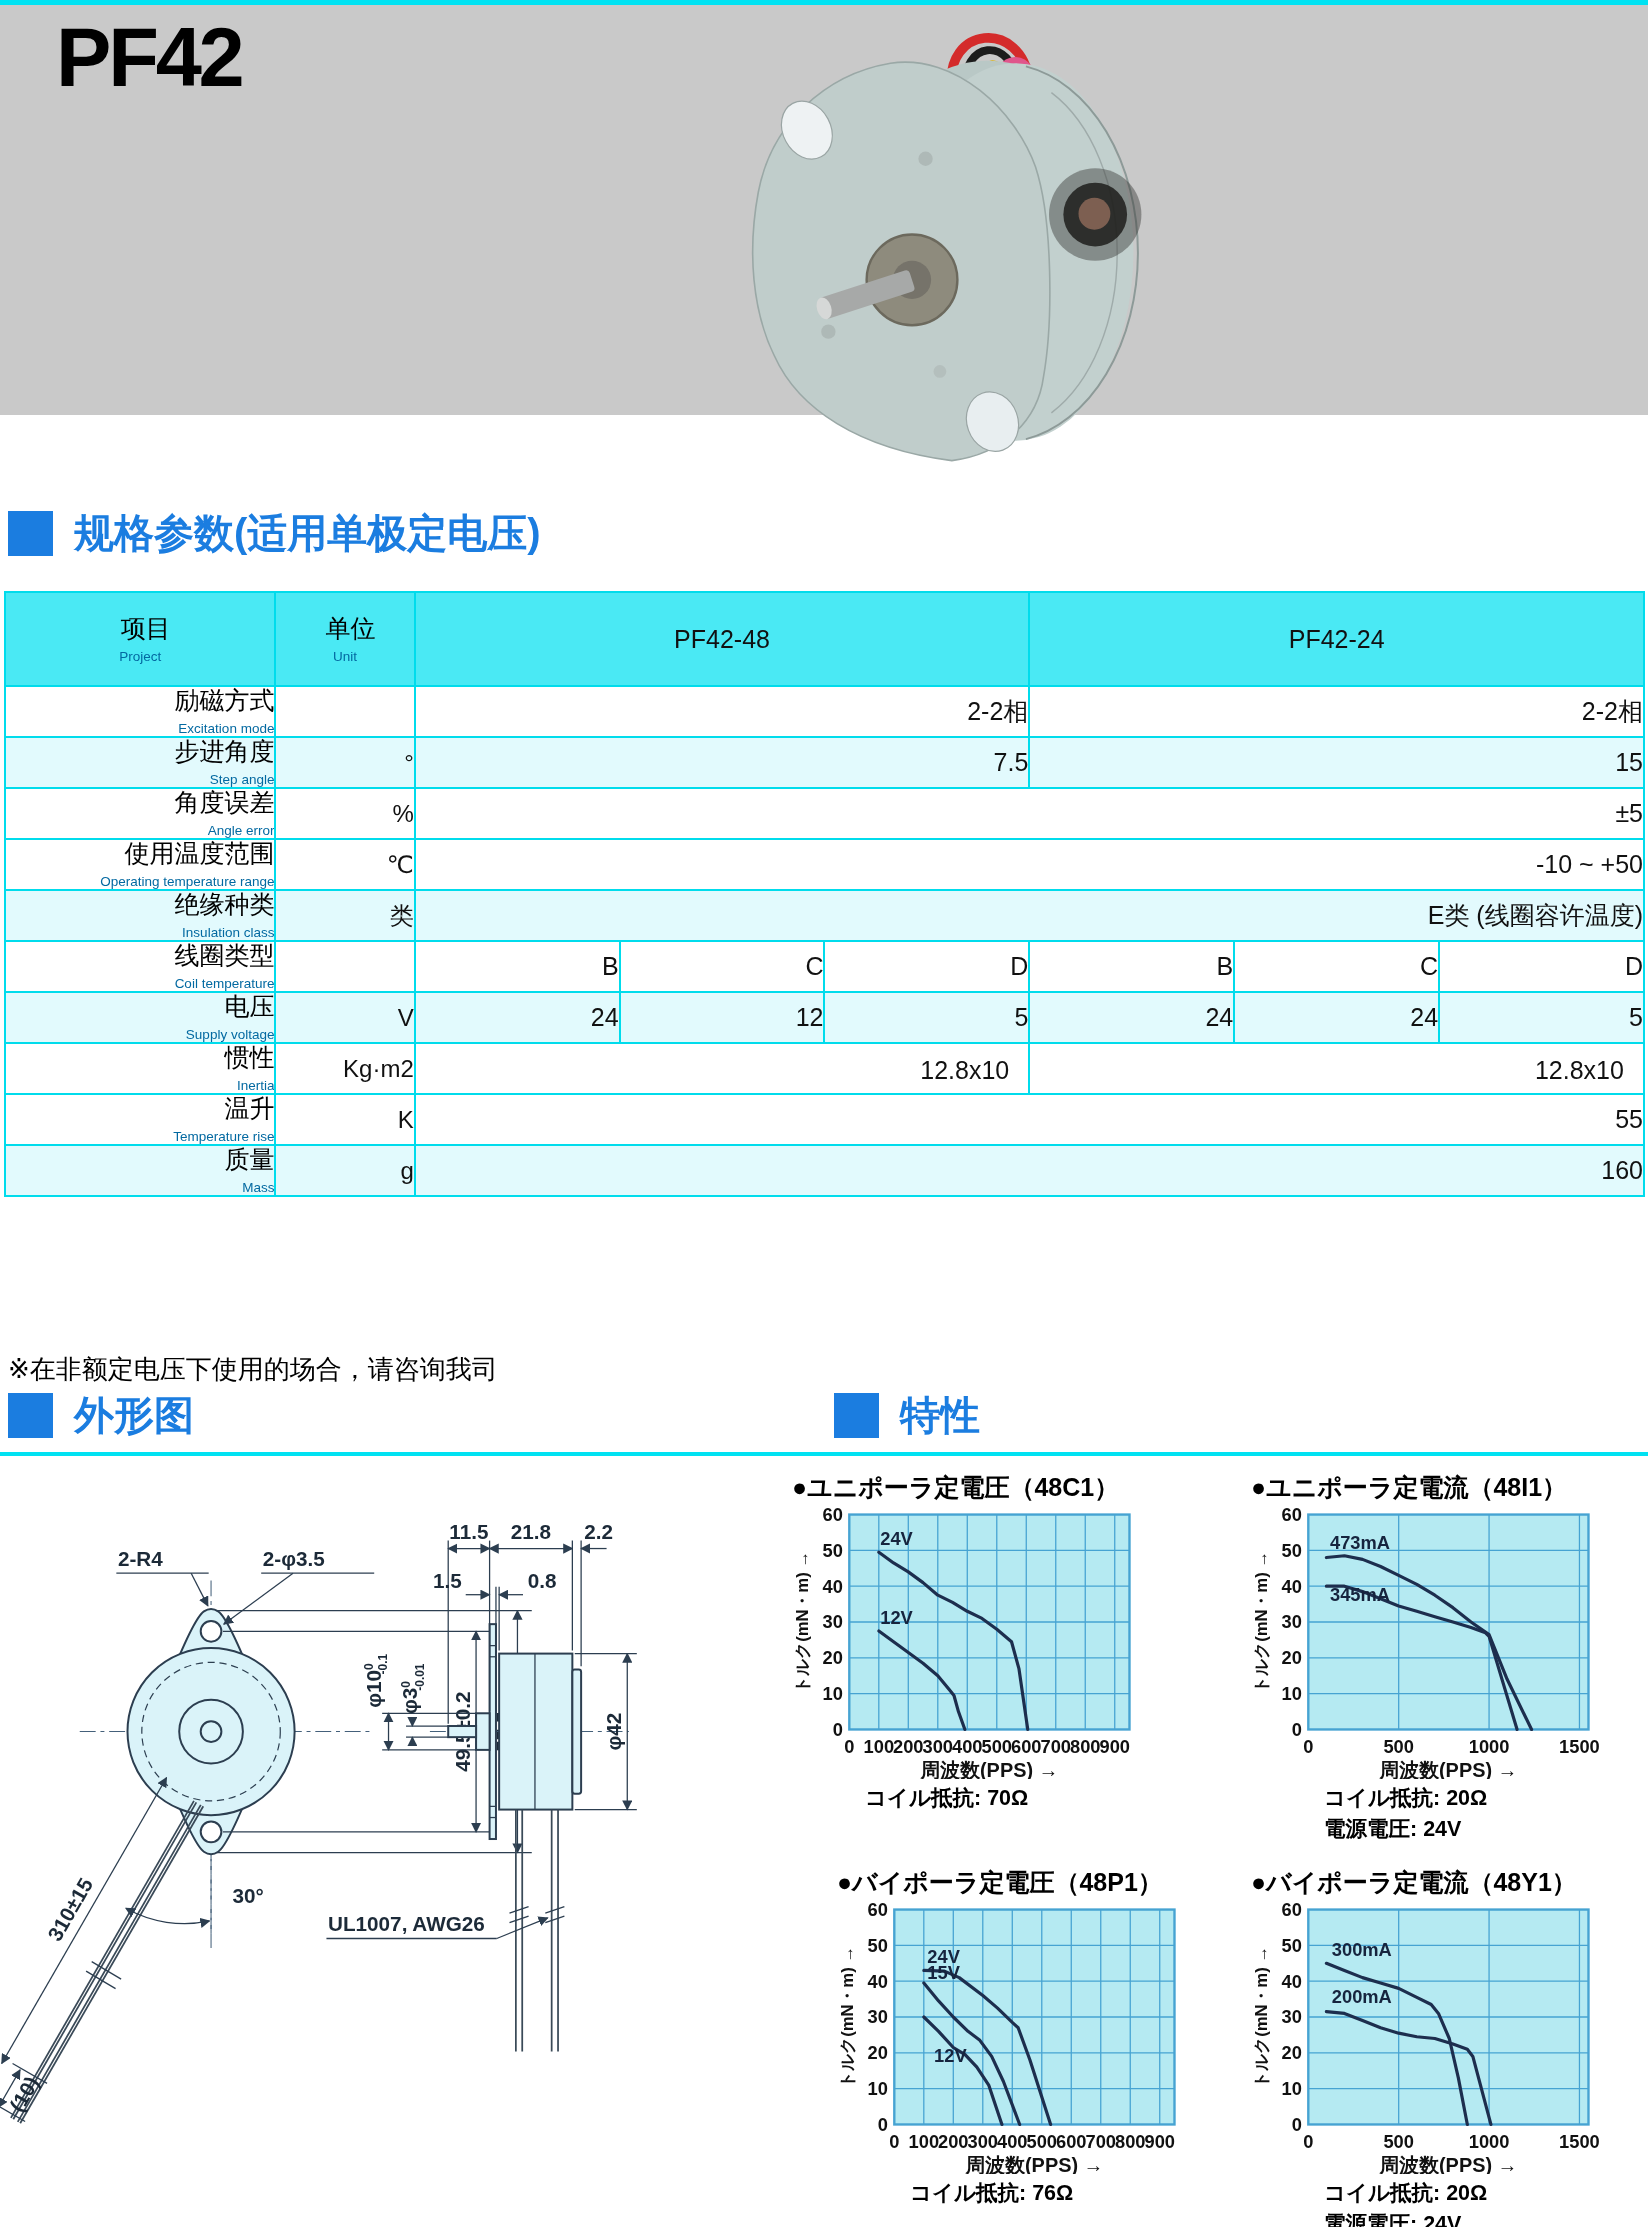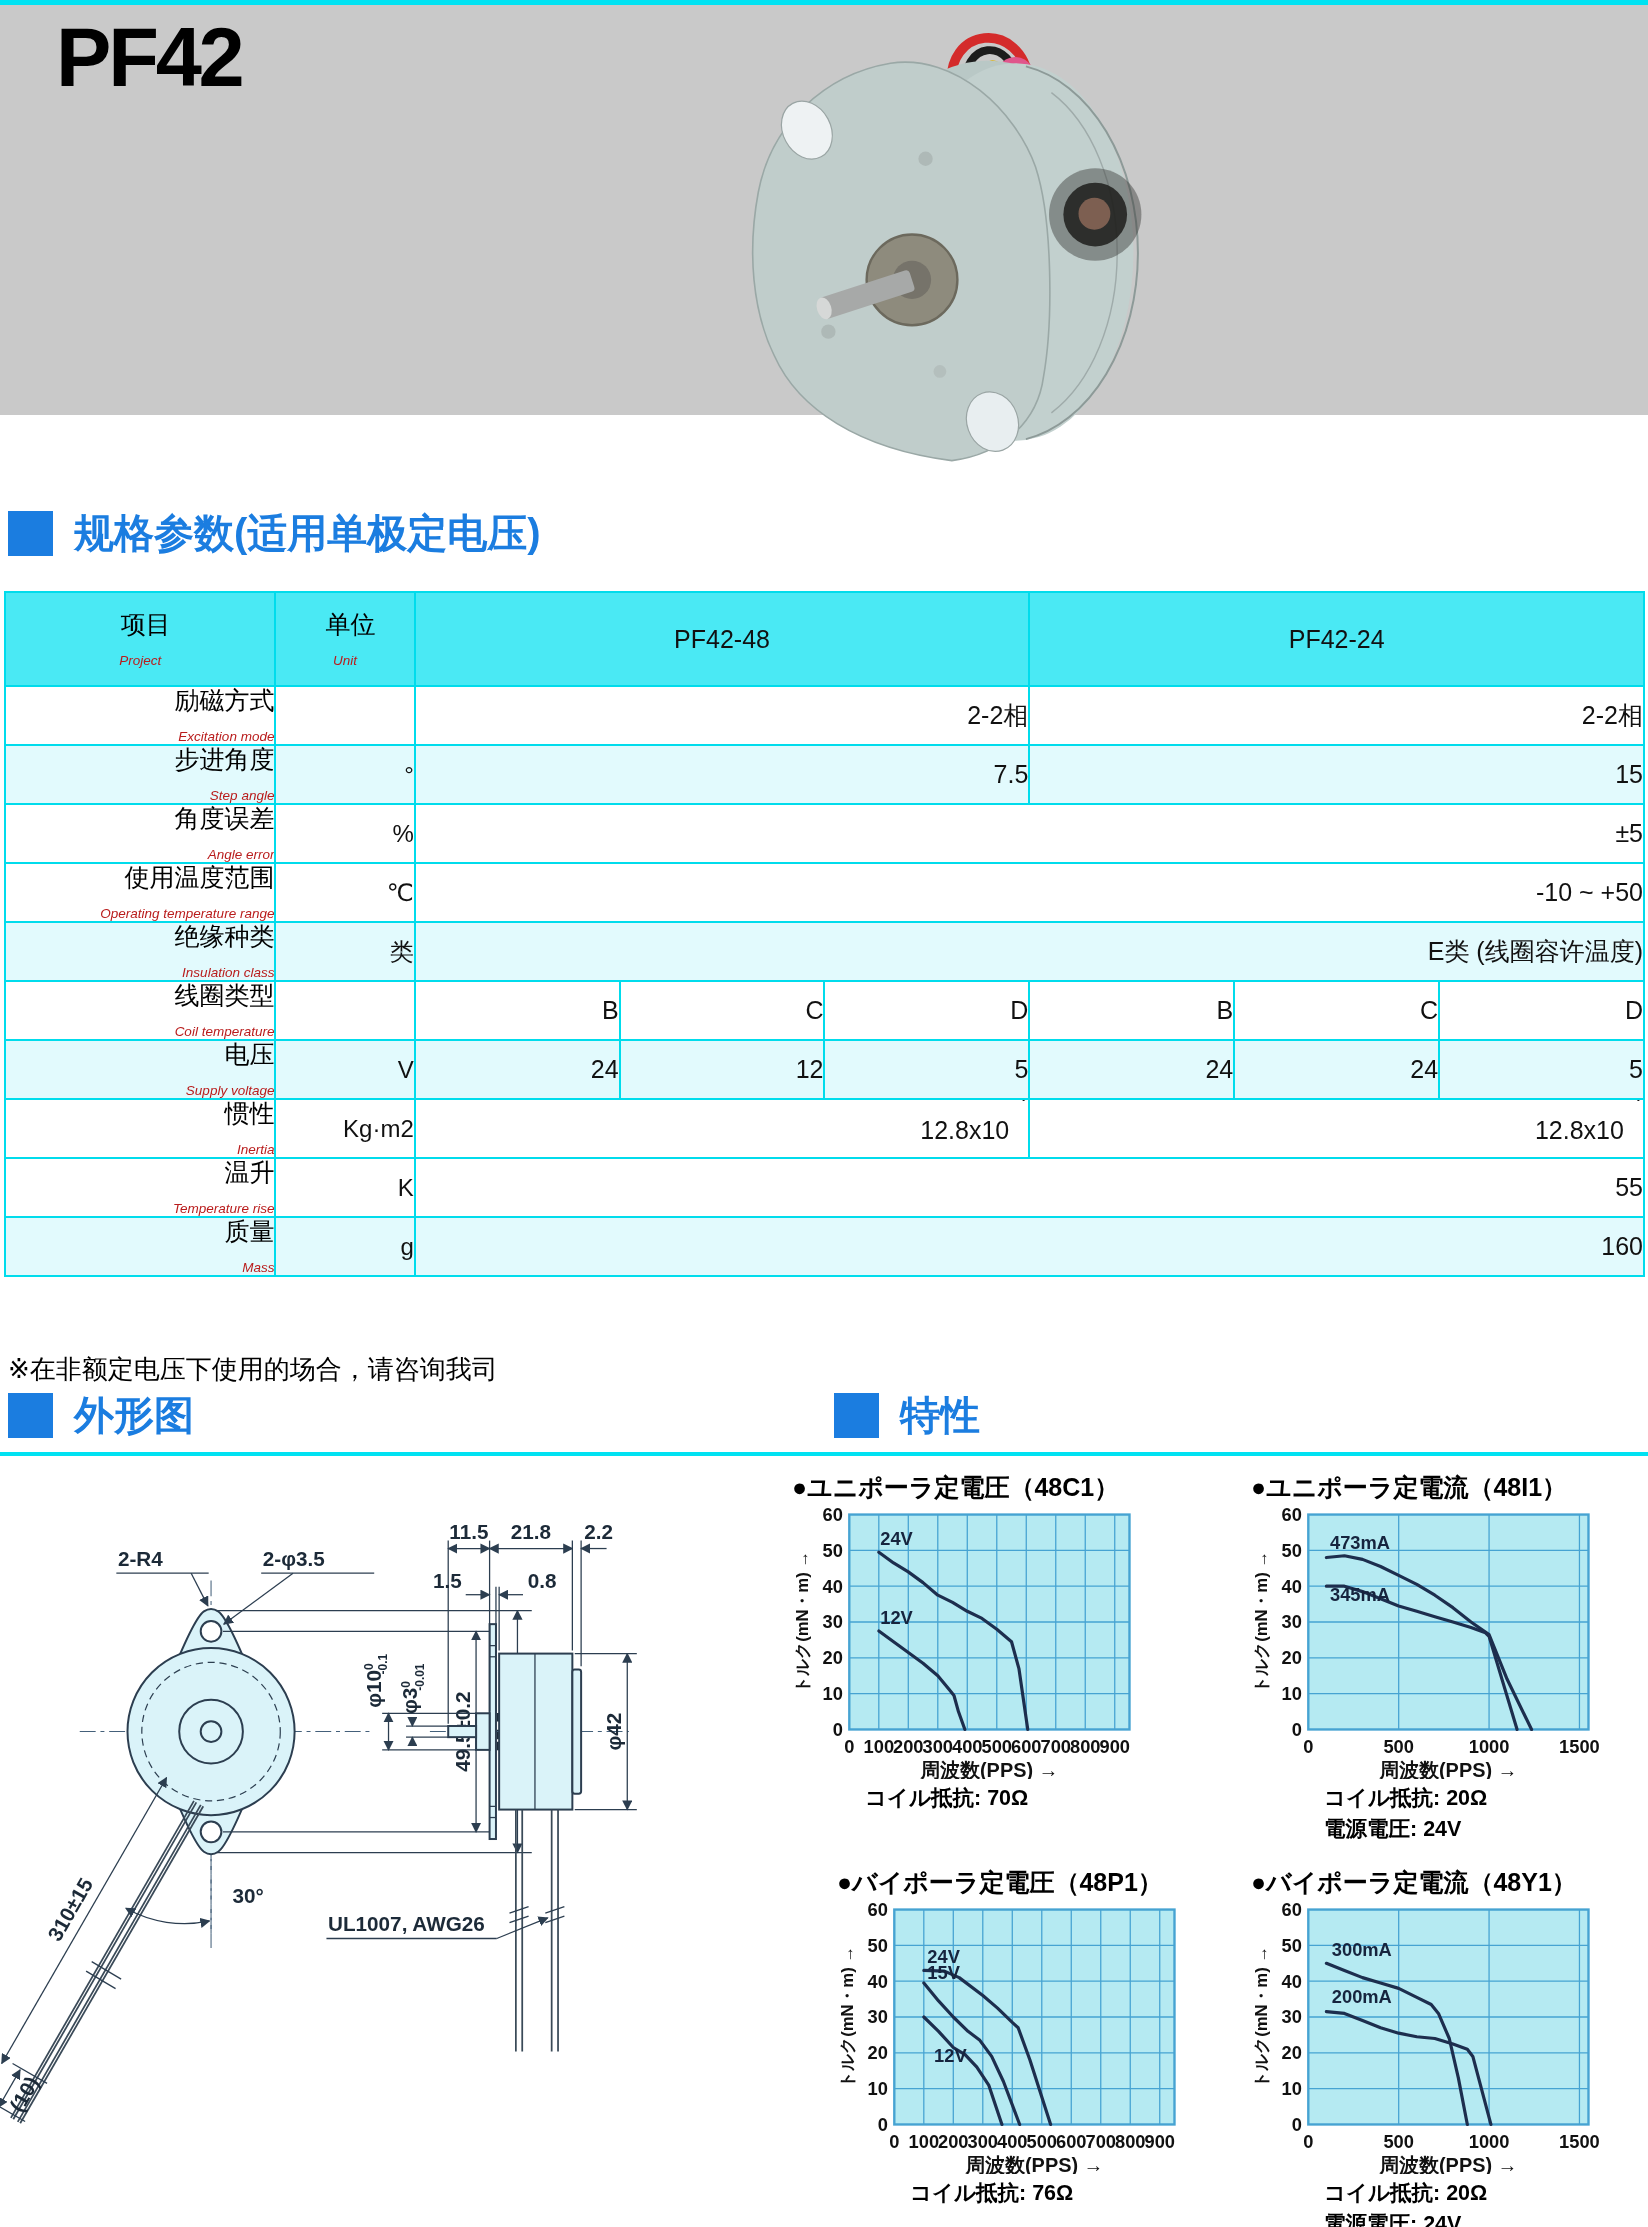--- a/index.html
+++ b/index.html
@@ -17,21 +17,21 @@
   #sec-char{left:834px;top:1388px;}
   .rule{position:absolute;left:0;top:1452px;width:100%;height:4px;background:#00e2f2;}
   .note{position:absolute;left:8px;top:1352px;font-size:26px;color:#000;}
 
   table.spec{position:absolute;left:4px;top:591px;width:1641px;border-collapse:collapse;table-layout:fixed;}
   table.spec th,table.spec td{border:2.4px solid #00dcec;padding:0;overflow:hidden;}
   table.spec thead th{background:#4ae9f4;height:92px;font-weight:normal;vertical-align:middle;text-align:center;}
   table.spec tbody td{height:49px;background:#ffffff;vertical-align:middle;text-align:right;}
   table.spec tr.pale td{background:#e2fafd;}
   .cn{font-size:25px;color:#000;line-height:27px;padding-left:11px;}
-  .en{font-size:13.5px;color:#b91c1c;margin-top:15px;line-height:15px;font-style:italic;}
+  .en{font-size:13.5px;color:#0369a1;margin-top:7px;line-height:15px;}
   td.lab{text-align:left;padding-left:16px;}
   td.unit{font-size:24px;}
   td.val{font-size:25px;}
   th.model{font-size:25px;}
   sup.exp{font-size:21.5px;position:relative;top:-29px;left:2.4px;font-weight:normal;}
 
   .chart{position:absolute;width:402px;}
   .chart .ct{font-size:25px;font-weight:bold;color:#000;height:37px;white-space:nowrap;}
   .chart .notes{margin-left:73px;margin-top:1.6px;font-size:21.5px;font-weight:bold;color:#000;line-height:29.5px;}
   #c0{left:792px;top:1471px;} #c1{left:1251px;top:1471px;}

